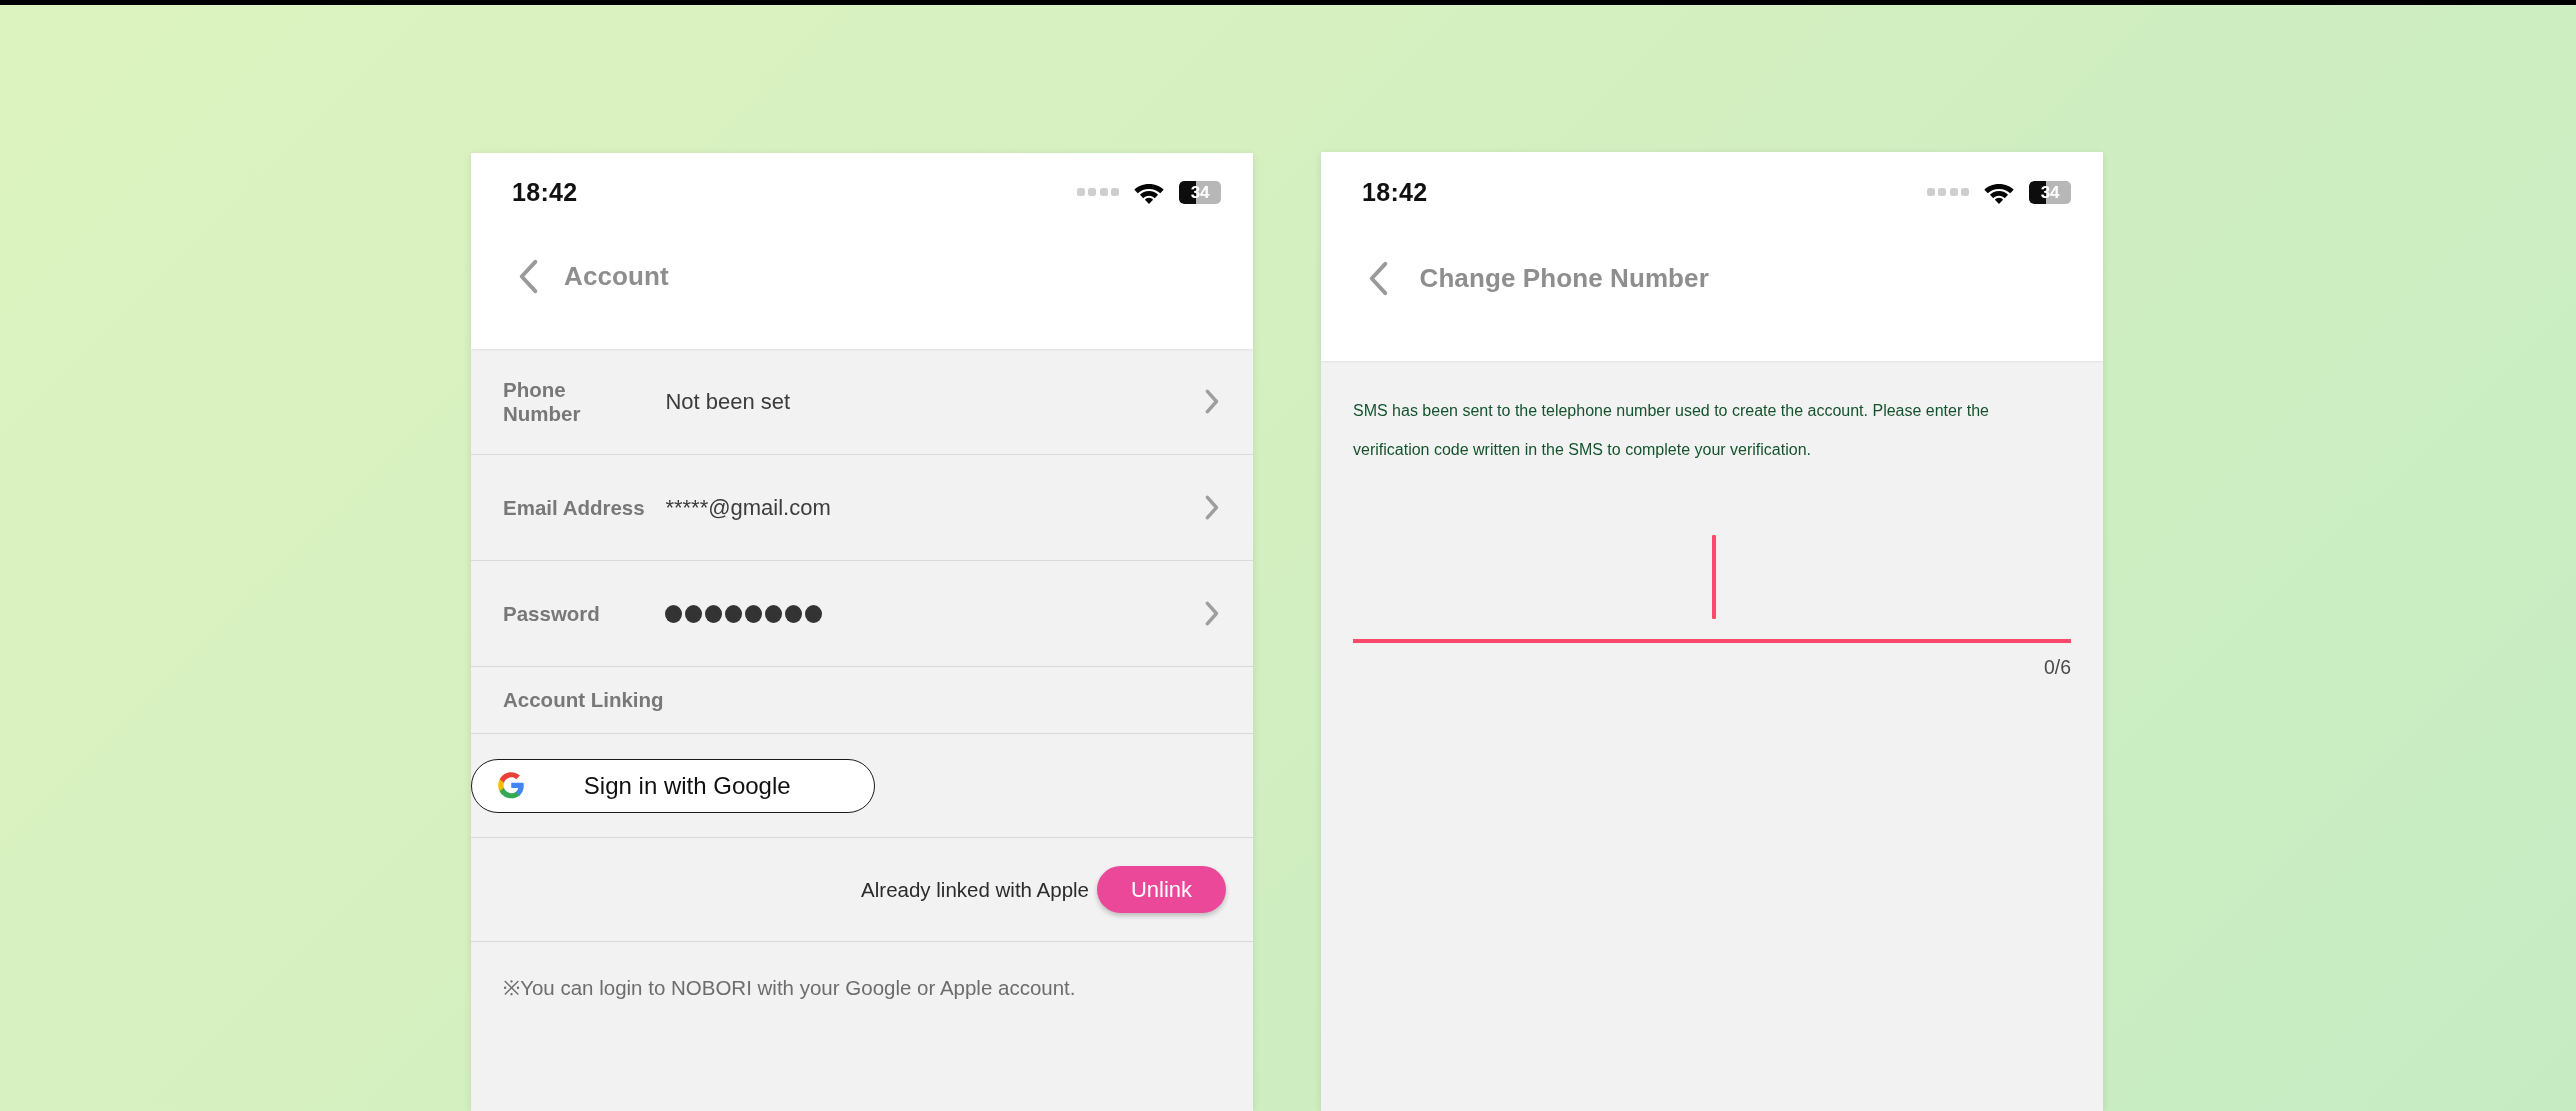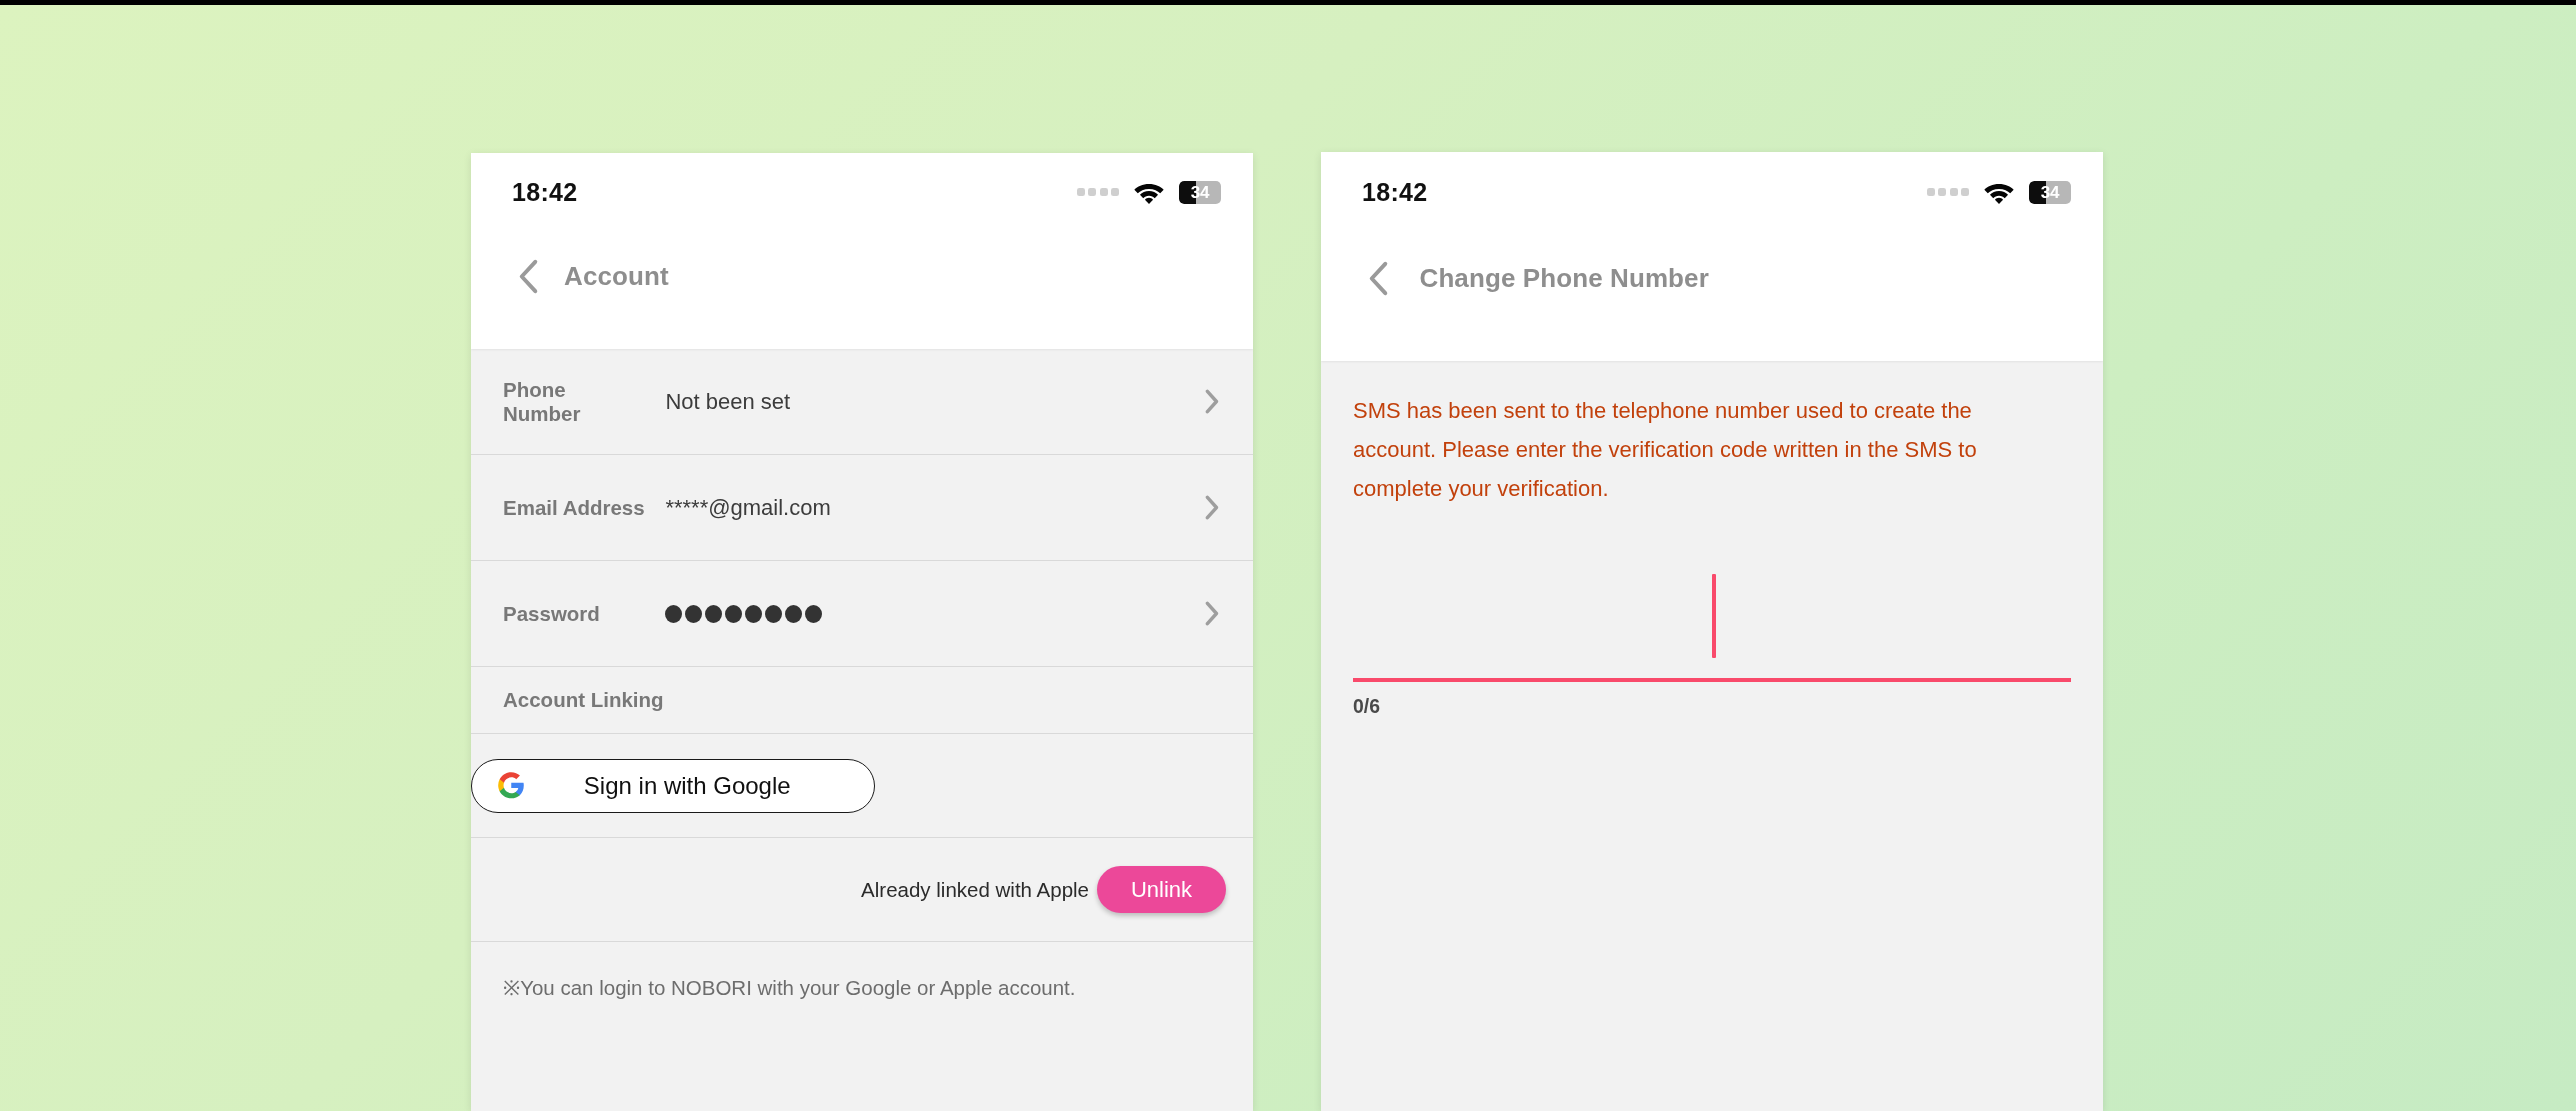--- a/index.html
+++ b/index.html
@@ -252,22 +252,22 @@
     font-size: 20.5px;
     color: #6d6d6d;
     line-height: 32px;
   }
 
   
   .sms-body {
     padding: 30px 32px 0 32px;
   }
   .sms-desc {
-    font-size: 22px;
-    color: #c2410c;
+    font-size: 16px;
+    color: #14532d;
     line-height: 39px;
     max-width: 691px;
   }
   .code-field {
     margin-top: 56px;
     position: relative;
     height: 114px;
     border-bottom: 4.6px solid #f94a6b;
     cursor: text;
   }
@@ -275,24 +275,23 @@
     position: absolute;
     left: 50%;
     top: 10.3px;
     width: 4px;
     height: 84px;
     background: #f94a6b;
     border-radius: 1.1px;
   }
   .code-counter {
     margin-top: 12.6px;
-    text-align: left;
+    text-align: right;
     font-size: 19.4px;
     color: #4a4a4a;
-    font-weight: bold;
   }
 </style>
 </head>
 <body>
 
 <div class="canvas">
   <div class="top-black-bar"></div>
 
   <div class="phone" id="phone-left">
     <div class="phone-chrome">

